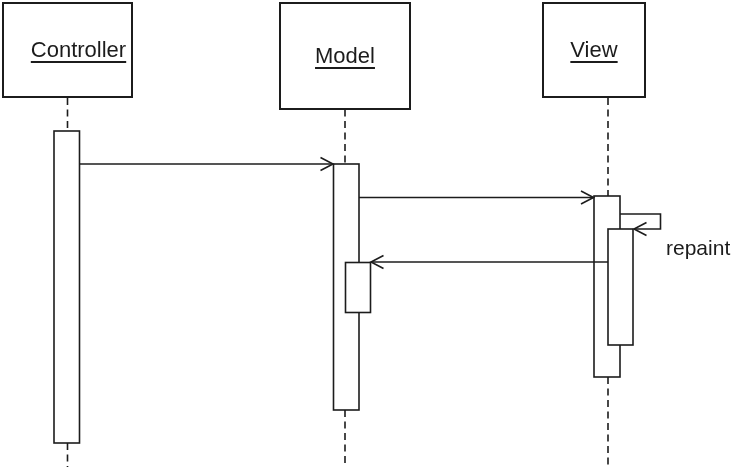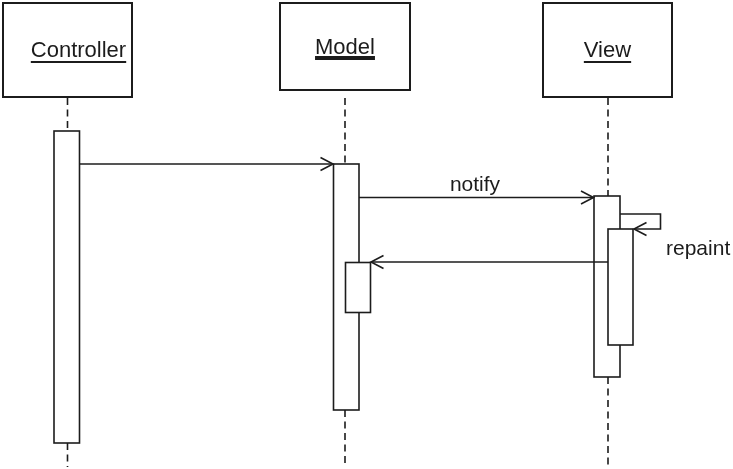--- a/index.html
+++ b/index.html
@@ -92,27 +92,26 @@
     <path class="stroke" d="M646.5 222.5 L634 229 L646.5 235.5"></path>
 
     <path class="stroke" d="M608 262 H371"></path>
     <path class="stroke" d="M383.5 255.5 L371 262 L383.5 268.5"></path>
   </svg>
 
   <div class="head" style="left:2px; top:2px; width:131px; height:96px;padding-left:22px;">
     <span class="head-label">Controller</span>
   </div>
 
-  <div class="head" style="left:279px; top:2px; width:132px; height:89px;text-decoration:underline;">
+  <div class="head" style="left:279px; top:2px; width:132px; height:108px;">
     <span class="head-label">Model</span>
   </div>
 
-  <div class="head" style="left:542px; top:2px; width:131px; height:96px;justify-content:center;">
+  <div class="head" style="left:542px; top:2px; width:104px; height:96px;justify-content:center;">
     <span class="head-label">View</span>
   </div>
 
 
-  <div class="msg-label" style="left:415px; top:173px; width:120px;">notify</div>
 
   <div class="msg-label left-align" style="left:666px; top:205px;">repaint</div>
 
 
 </div>
 
 </body></html>

